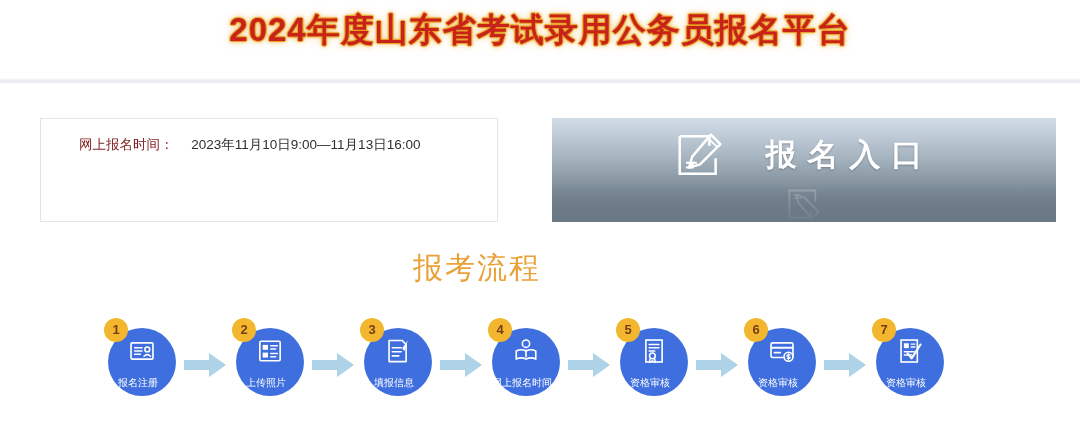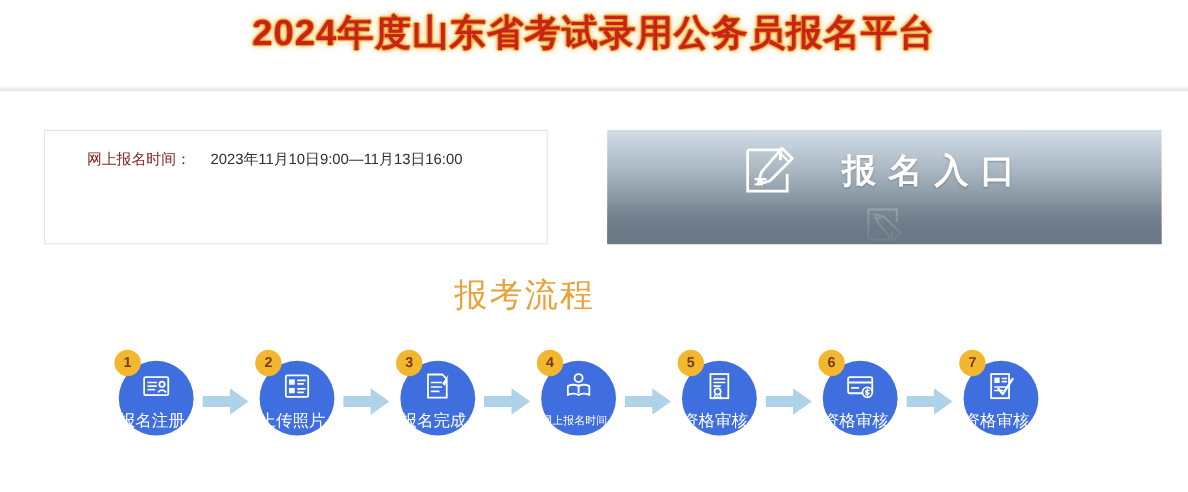--- a/index.html
+++ b/index.html
@@ -188,21 +188,21 @@
     height: 26px;
     display: block;
   }
   .step-label {
     position: absolute;
     left: -14px;
     top: 58px;
     width: 96px;
     text-align: center;
     color: #ffffff;
-    font-size: 15px;
+    font-size: 10px;
     white-space: nowrap;
     line-height: 13px;
   }
   .step-label.narrow { font-size: 10px; }
   .step-badge {
     position: absolute;
     left: 0px;
     top: 0px;
     width: 24px;
     height: 24px;
@@ -315,21 +315,21 @@
 
   <div class="step">
     <div class="step-circle">
       <svg class="step-icon" viewBox="0 0 32 32">
         <path d="M5 3 H21 L26 8 V29 H5 Z" fill="none" stroke="#ffffff" stroke-width="2" stroke-linejoin="round"></path>
         <path d="M9 12 H20 M9 17 H20 M9 22 H17" stroke="#ffffff" stroke-width="1.9" stroke-linecap="round"></path>
         <path d="M28 3 L24 16 L21 13 Z" fill="#ffffff"></path>
       </svg>
     </div>
     <div class="step-badge">3</div>
-    <div class="step-label">报名完成</div>
+    <div class="step-label">填报信息</div>
   </div>
 
   <div class="arrow">
     <svg width="42" height="26" viewBox="0 0 42 26">
         <path d="M0 8 H25 V1 L42 13 L25 25 V18 H0 Z" fill="#aed3e8"></path>
       </svg>
   </div>
 
   <div class="step">
     <div class="step-circle">

